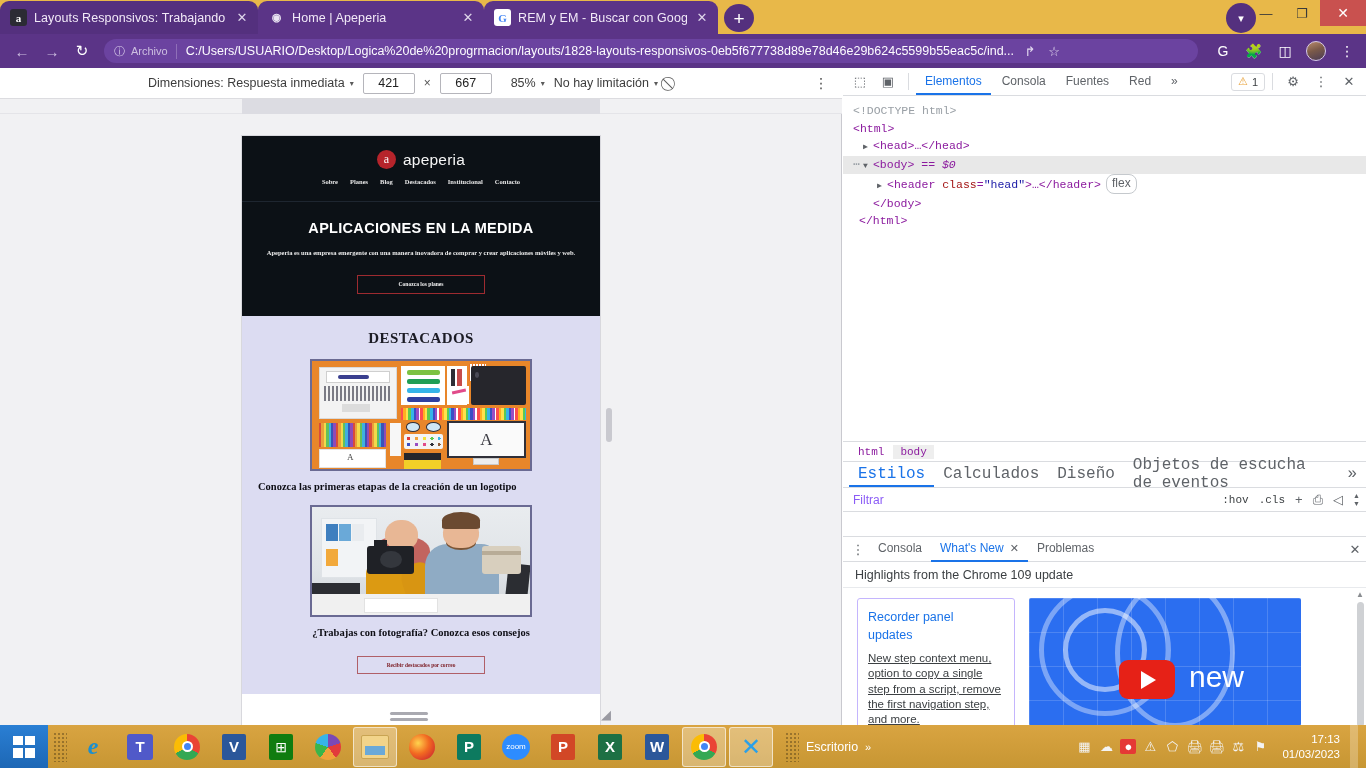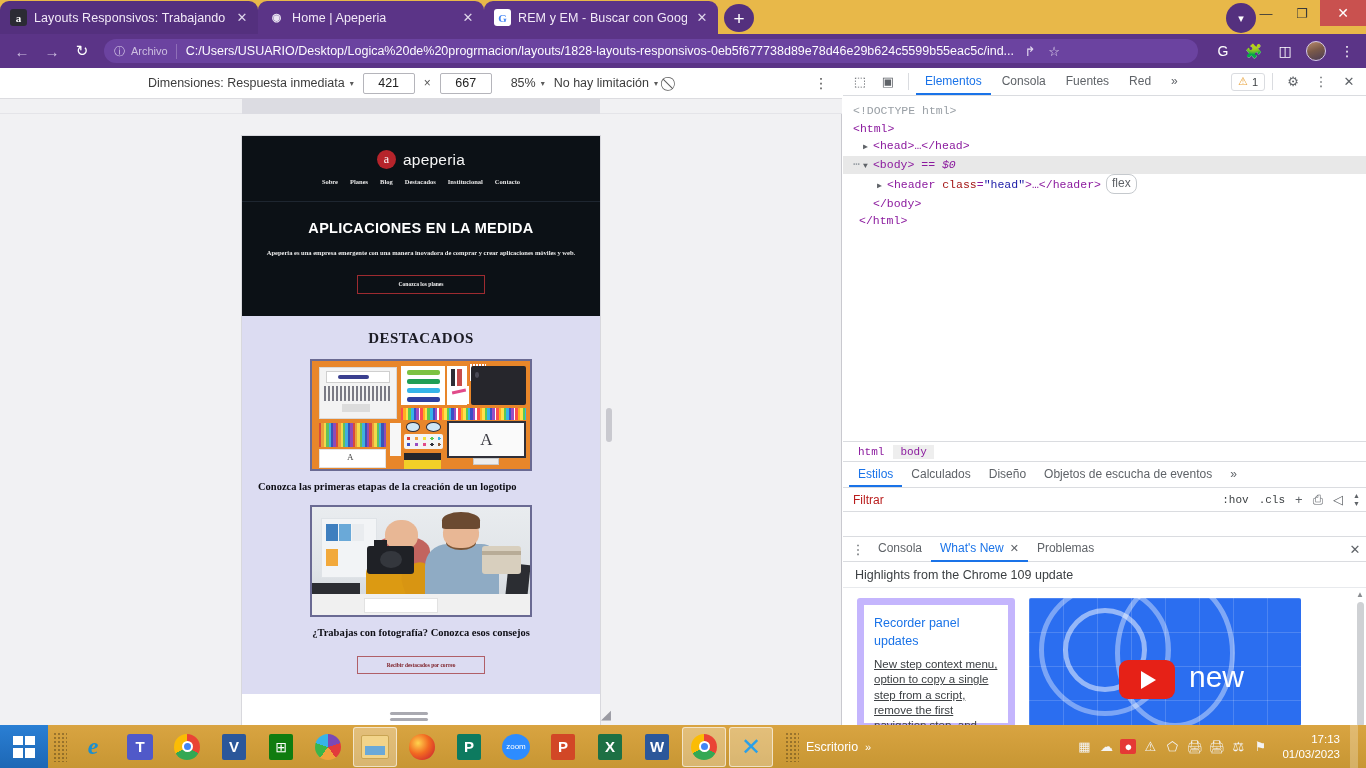--- a/index.html
+++ b/index.html
@@ -337,21 +337,21 @@
     display:flex; align-items:center; padding-left:8px; gap:2px;
     font-family:"Liberation Mono", monospace; font-size:11px;
   }
   .crumb { padding: 1px 7px; color:#8b1a9e; }
   .crumb.sel { background:#eee; }
 
   .styles-tabs {
     height: 26px; display:flex; align-items:center; border-bottom:1px solid #dadce0;
     padding-left: 6px; gap: 0;
   }
-  .st-tab { height:25px; padding:0 9px; display:flex; align-items:center; font-size:12px; color:#5f6368; border-bottom:2px solid transparent; }
+  .st-tab { height:25px; padding:0 9px; display:flex; align-items:center; font-size:16px; color:#5f6368; border-bottom:2px solid transparent;font-family:Liberation Mono, monospace; }
   .st-tab.sel { color:#1a73e8; border-bottom-color:#1a73e8; }
 
   .filterbar {
     height: 24px; display:flex; align-items:center; border-bottom:1px solid #dadce0;
     padding: 0 6px 0 10px; gap: 10px; font-size:12px; color:#5f6368;
   }
   .filterbar .grow { flex:1 1 auto; }
   .fb-tok { font-family:"Liberation Mono",monospace; font-size:11px; color:#3c4043; }
   .fb-icon { color:#5f6368; font-size:13px; }
   .spin { display:flex; flex-direction:column; gap:1px; color:#5f6368; font-size:7px; line-height:7px; }
@@ -365,21 +365,21 @@
   .dr-tab.sel { color:#1a73e8; border-bottom-color:#1a73e8; }
   .dr-tab .x { font-size:11px; color:#5f6368; }
   .drawer-tabs .spacer { flex:1 1 auto; }
 
   .wn-title {
     height: 26px; display:flex; align-items:center; padding-left:12px;
     font-size:12.5px; color:#3c4043; border-bottom:1px solid #e8eaed;
   }
   .wn-body { position:relative; height:152px; padding:10px 14px; display:flex; gap:14px; }
   .wn-card {
-    width: 158px; border:7px solid #c4b5fd; border-radius:3px; padding:9px 10px;
+    width: 158px; border:1px solid #c4b5fd; border-radius:3px; padding:9px 10px;
     background:#fff;
   }
   .wn-card h4 { font-size:12.5px; color:#1a73e8; font-weight:400; line-height:1.45; }
   .wn-card p { margin-top:7px; font-size:11.5px; color:#3c4043; line-height:1.32;text-decoration:underline; }
   .wn-video { width: 272px; height: 128px; position:relative; overflow:hidden; border-radius:2px;
       background:#2b6ef0; }
   .wn-video .grid { position:absolute; inset:0;
       background-image: linear-gradient(rgba(255,255,255,.16) 1px, transparent 1px),
                         linear-gradient(90deg, rgba(255,255,255,.16) 1px, transparent 1px);
       background-size: 34px 34px; }
@@ -698,21 +698,21 @@
 
     <div class="styles-tabs">
       <span class="st-tab sel">Estilos</span>
       <span class="st-tab">Calculados</span>
       <span class="st-tab">Diseño</span>
       <span class="st-tab">Objetos de escucha de eventos</span>
       <span class="st-tab">»</span>
     </div>
 
     <div class="filterbar">
-      <span class="grow" style="color:#b91c1c" placeholder="Filtrar">Filtrar</span>
+      <span class="grow" style="color:#8b5cf6" placeholder="Filtrar">Filtrar</span>
       <span class="fb-tok">:hov</span>
       <span class="fb-tok">.cls</span>
       <span class="fb-icon">+</span>
       <span class="fb-icon">⎙</span>
       <span class="fb-icon">◁</span>
       <span class="spin">
           <span>▲</span>
           <span>▼</span>
         </span>
     </div>

